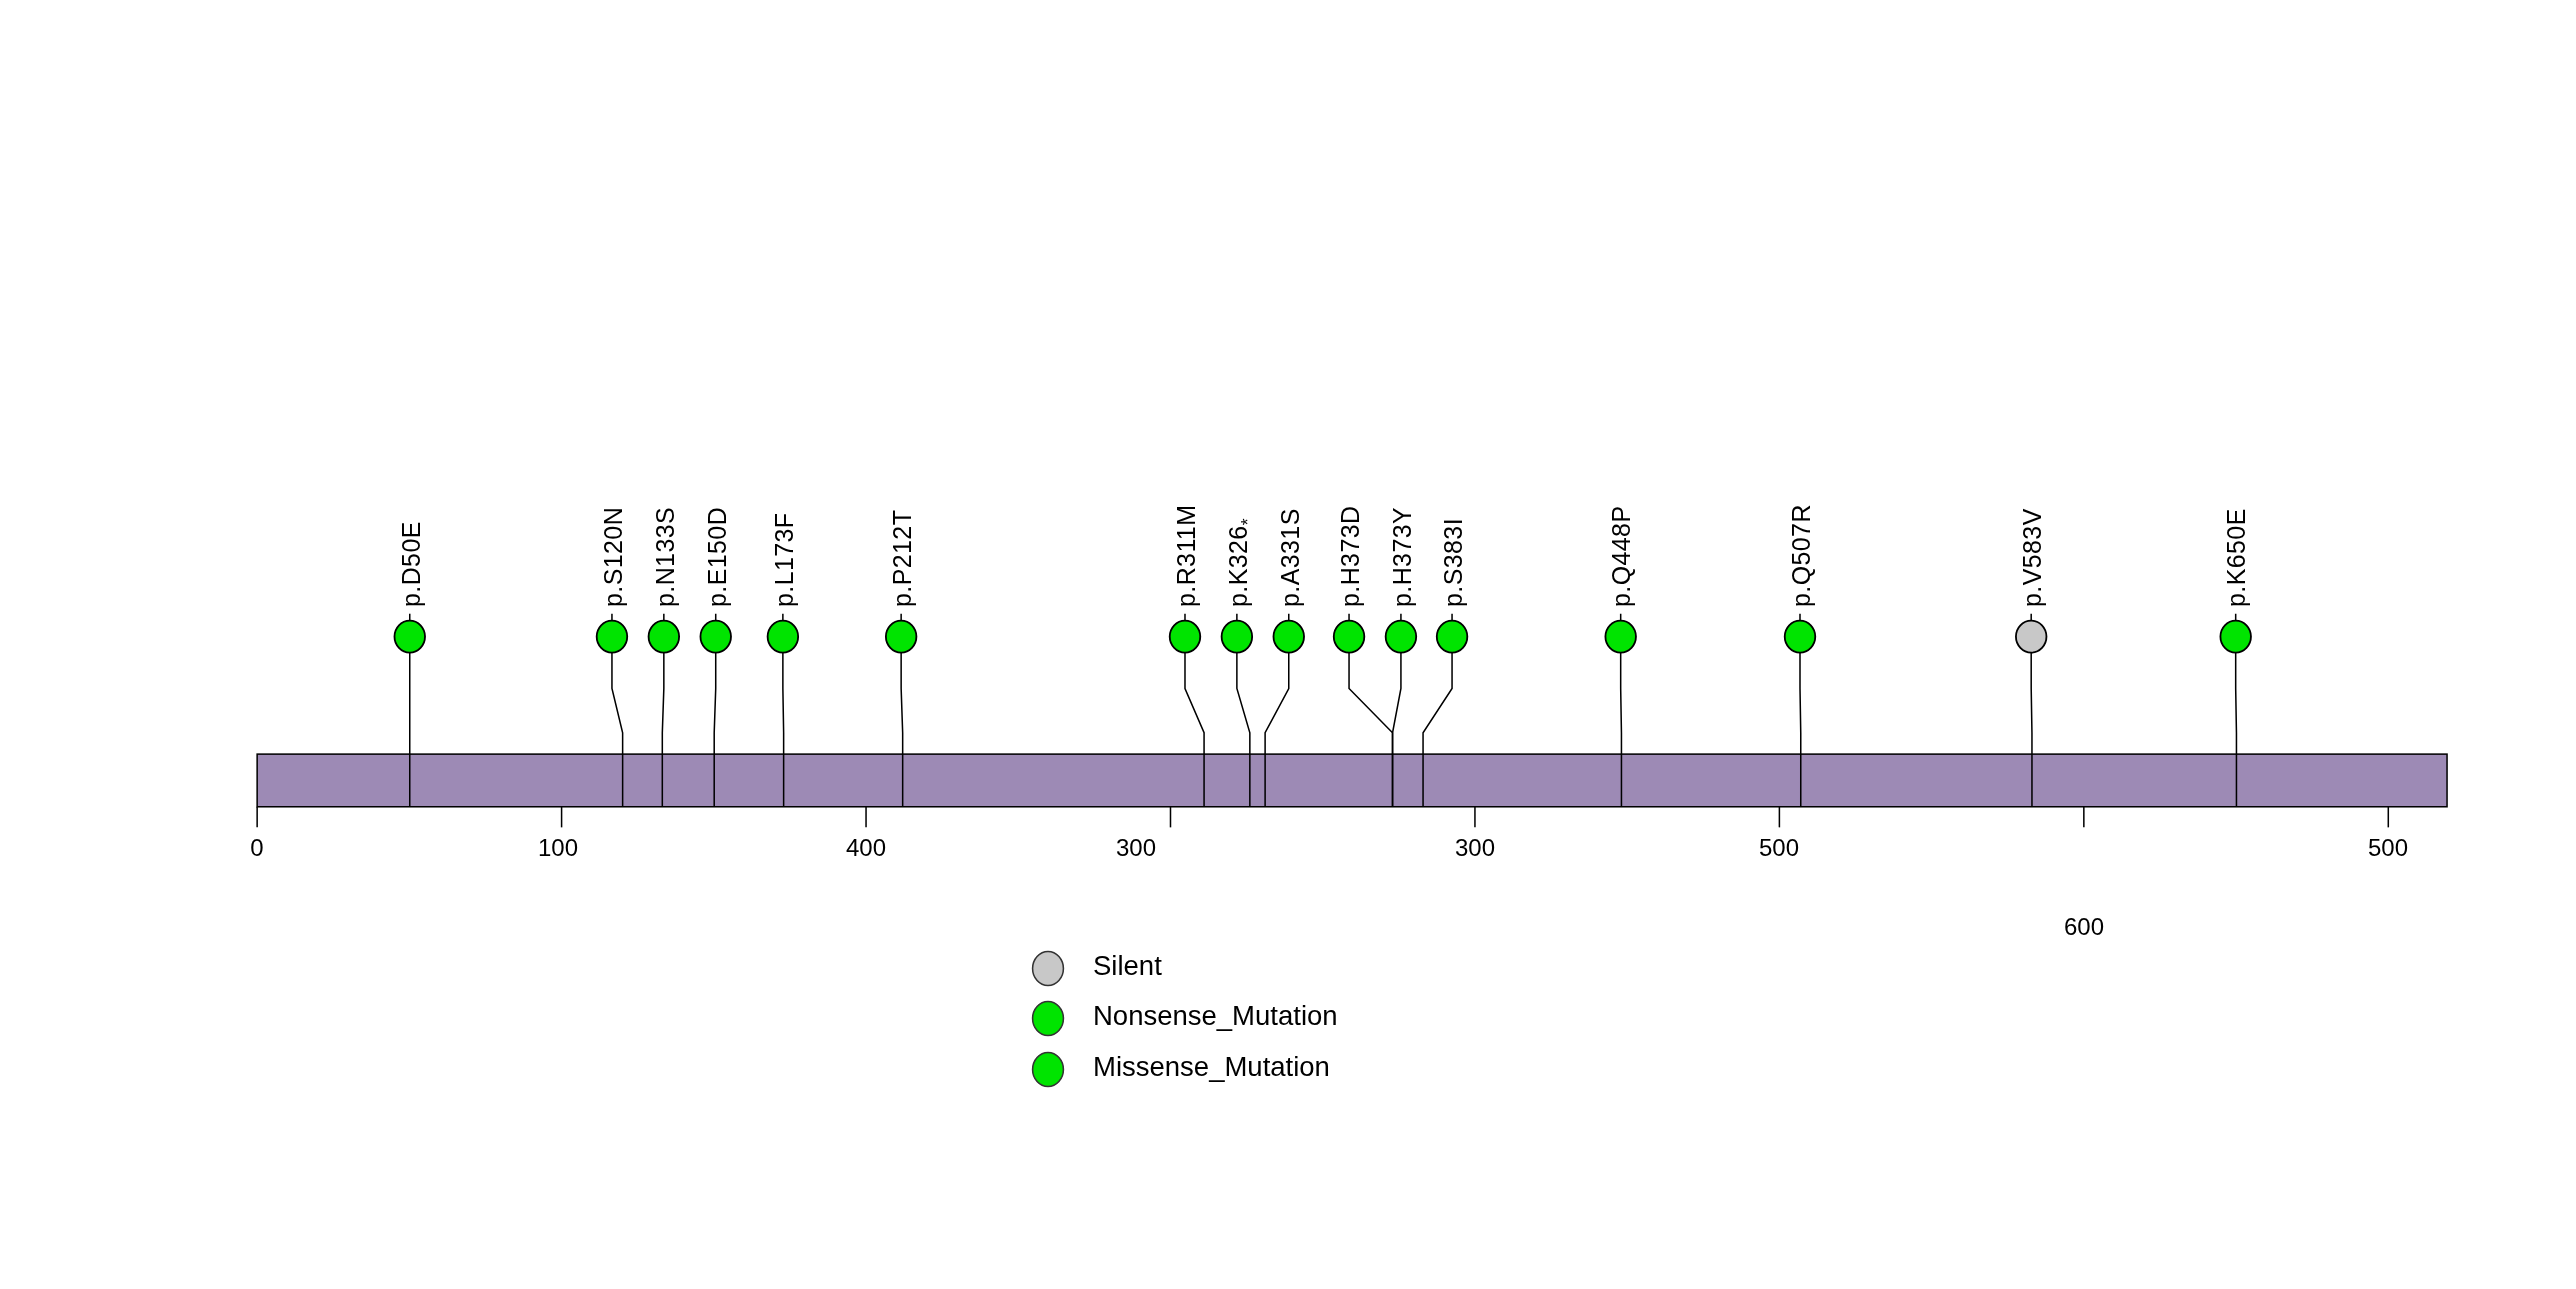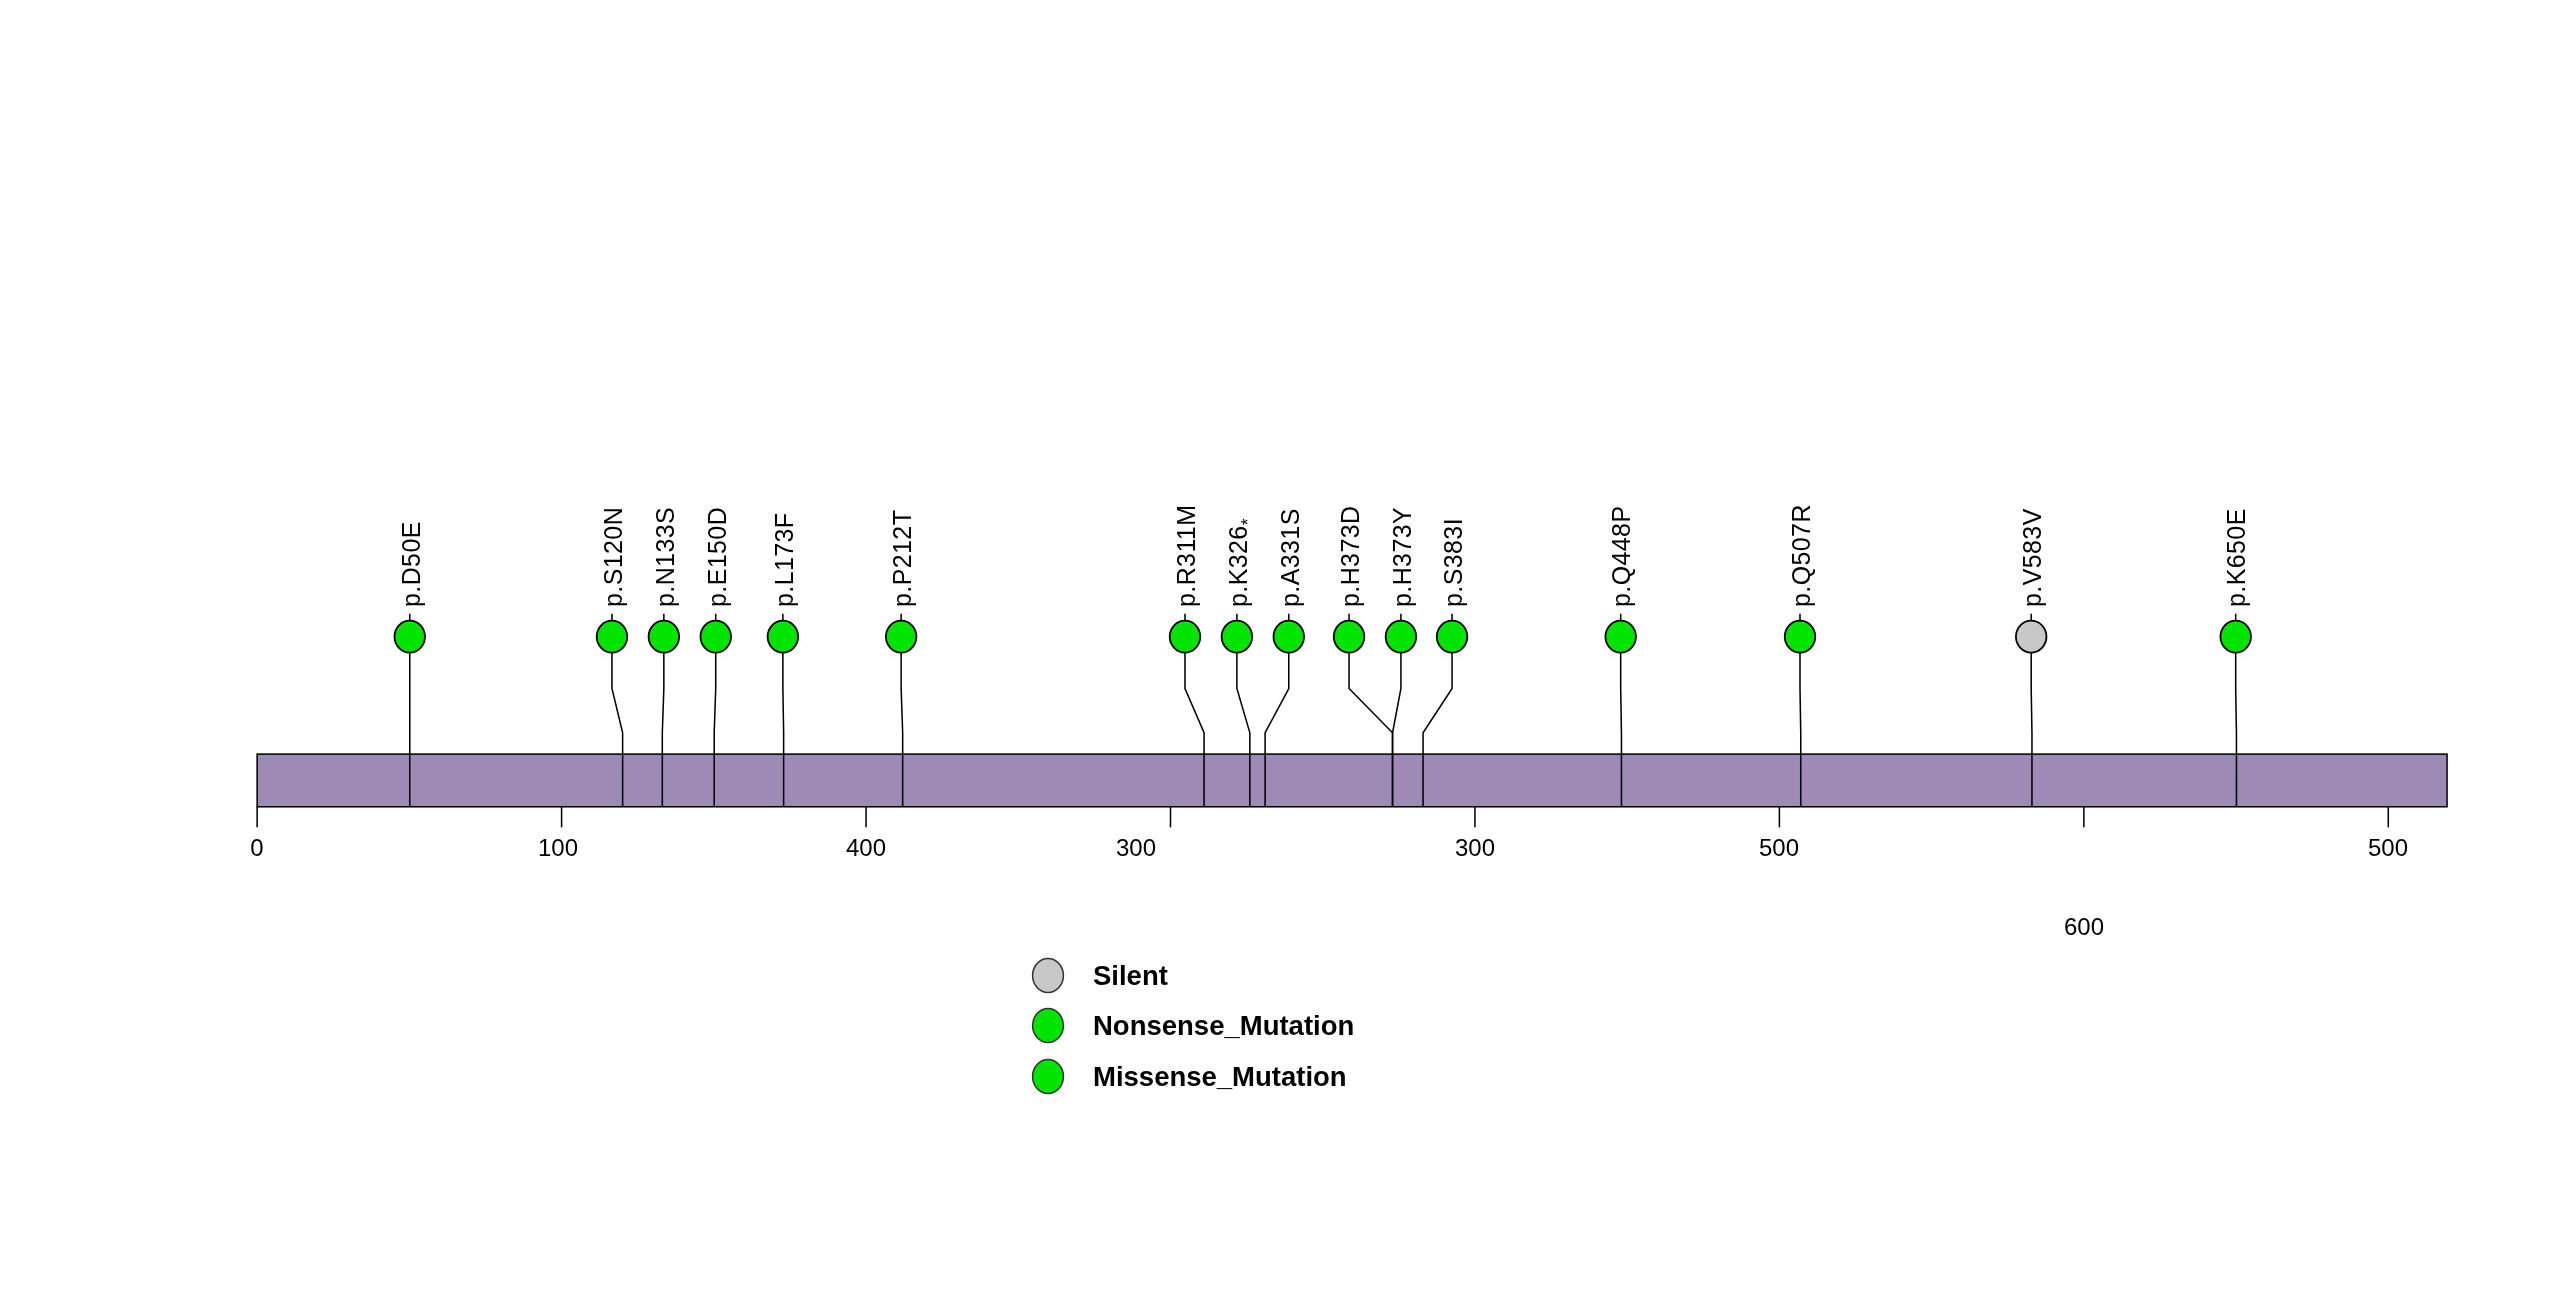--- a/index.html
+++ b/index.html
@@ -26,23 +26,21 @@
   .tick-label {
     position: absolute;
     font-size: 24px;
     line-height: 24px;
     transform: translateX(-50%);
   }
   .legend-row {
     position: absolute;
     left: 1031px;
     display: flex;
-    align-items: center;
     height: 51px;
-    font-weight: bold;
   }
   .legend-text { font-size: 27.5px; margin-left: 28px; }
   .legend-marker { display: block; }
 </style>
 </head>
 <body>
 
 <div id="canvas">
   <svg id="plot-svg" width="2576" height="1290" viewBox="0 0 3376 1690">
       <rect x="337" y="988" width="2870" height="69" fill="#9D8AB5" stroke="#000000" stroke-width="2"></rect>

